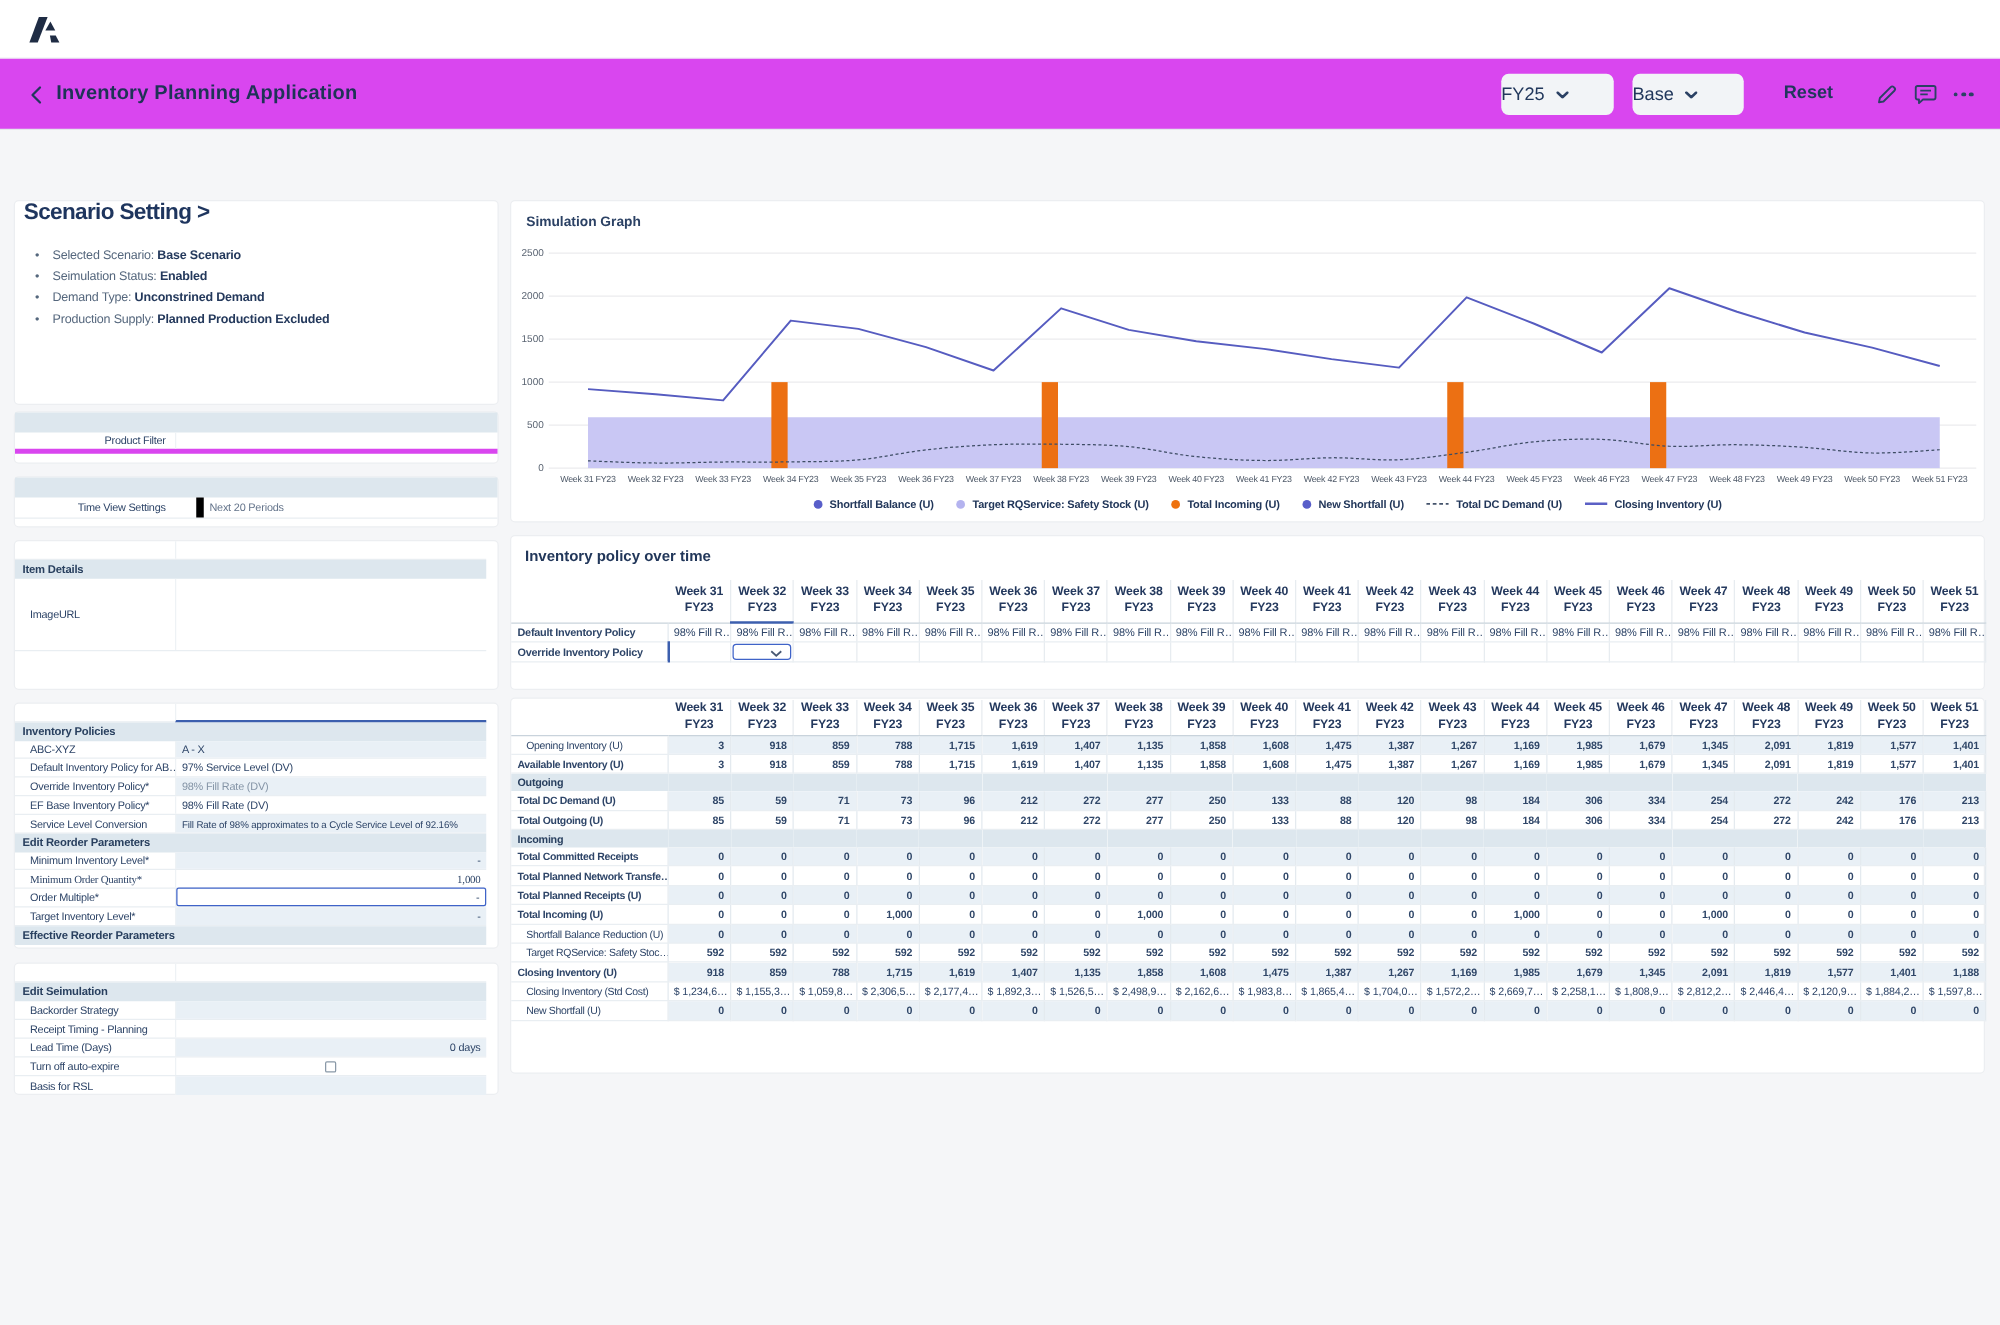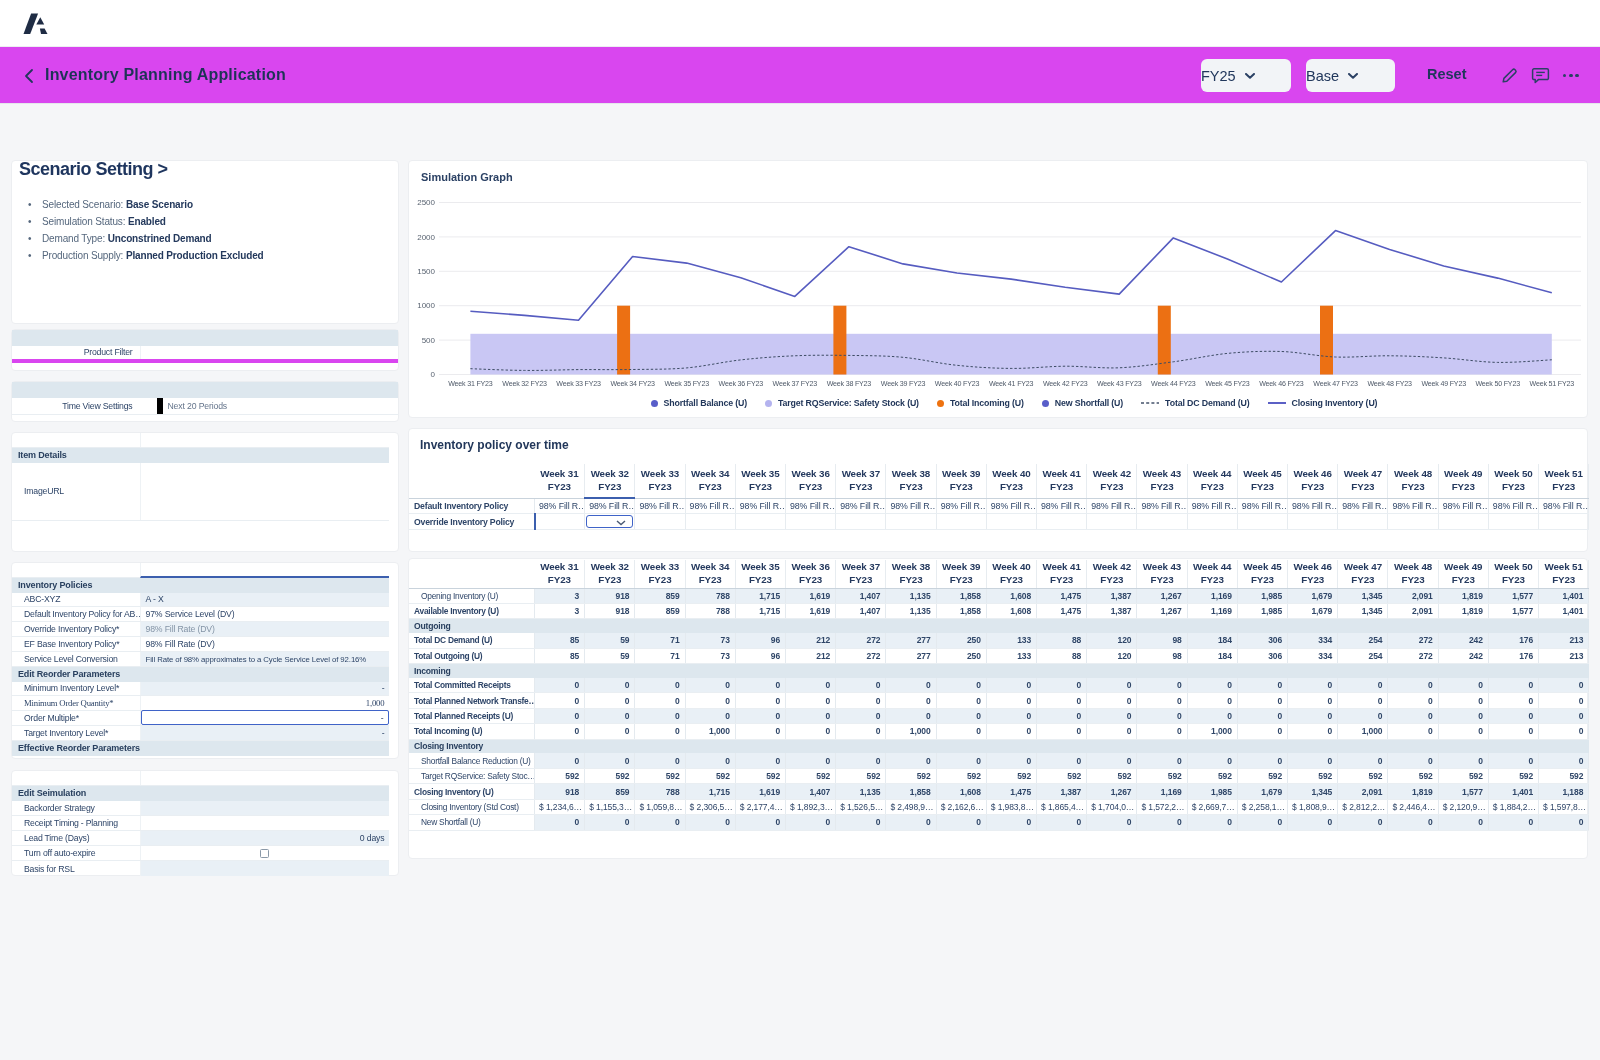--- a/index.html
+++ b/index.html
@@ -689,44 +689,20 @@
           <td class="dcell  num">0</td>
           <td class="dcell  num">1,000</td>
           <td class="dcell  num">0</td>
           <td class="dcell  num">0</td>
           <td class="dcell  num">1,000</td>
           <td class="dcell  num">0</td>
           <td class="dcell  num">0</td>
           <td class="dcell  num">0</td>
           <td class="dcell  num">0</td>
         </tr>
-<tr class="srow">
-          <td class="slbl">Closing Inventory</td>
-          <td></td>
-          <td></td>
-          <td></td>
-          <td></td>
-          <td></td>
-          <td></td>
-          <td></td>
-          <td></td>
-          <td></td>
-          <td></td>
-          <td></td>
-          <td></td>
-          <td></td>
-          <td></td>
-          <td></td>
-          <td></td>
-          <td></td>
-          <td></td>
-          <td></td>
-          <td></td>
-          <td></td>
-        </tr>
 <tr class="drow">
           <td class="lbl dlbl">Shortfall Balance Reduction (U)</td>
           <td class="dcell tint  num">0</td>
           <td class="dcell tint  num">0</td>
           <td class="dcell tint  num">0</td>
           <td class="dcell tint  num">0</td>
           <td class="dcell tint  num">0</td>
           <td class="dcell tint  num">0</td>
           <td class="dcell tint  num">0</td>
           <td class="dcell tint  num">0</td>

